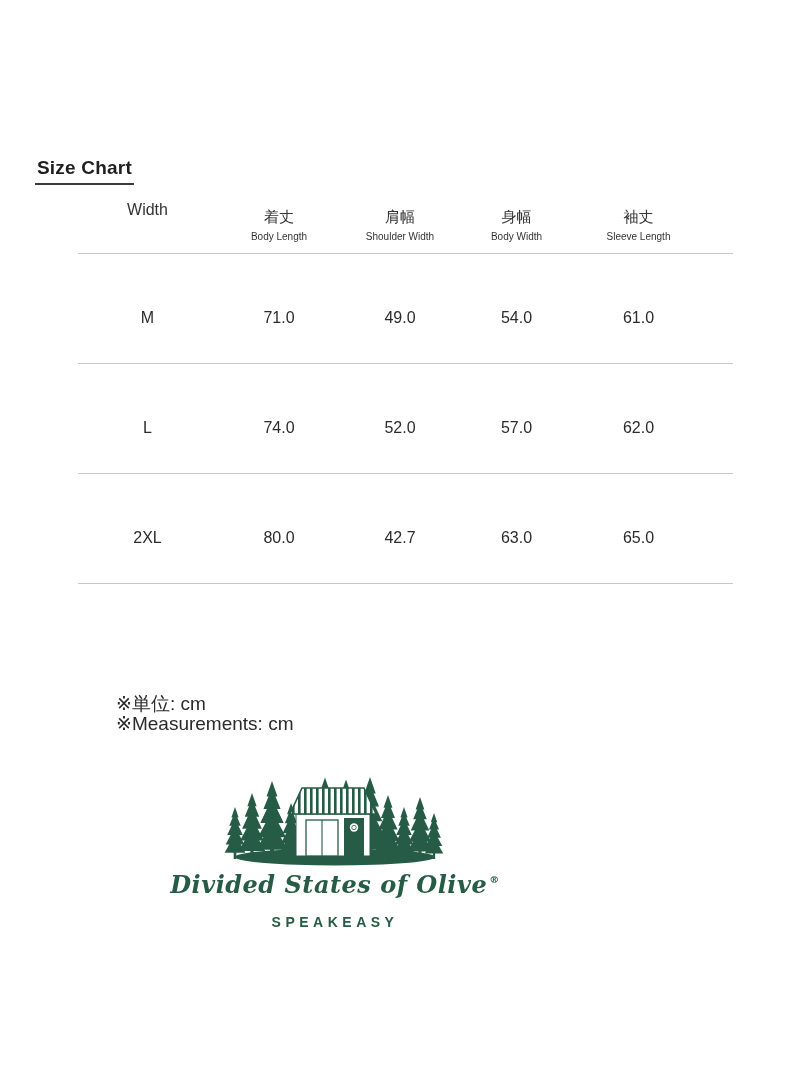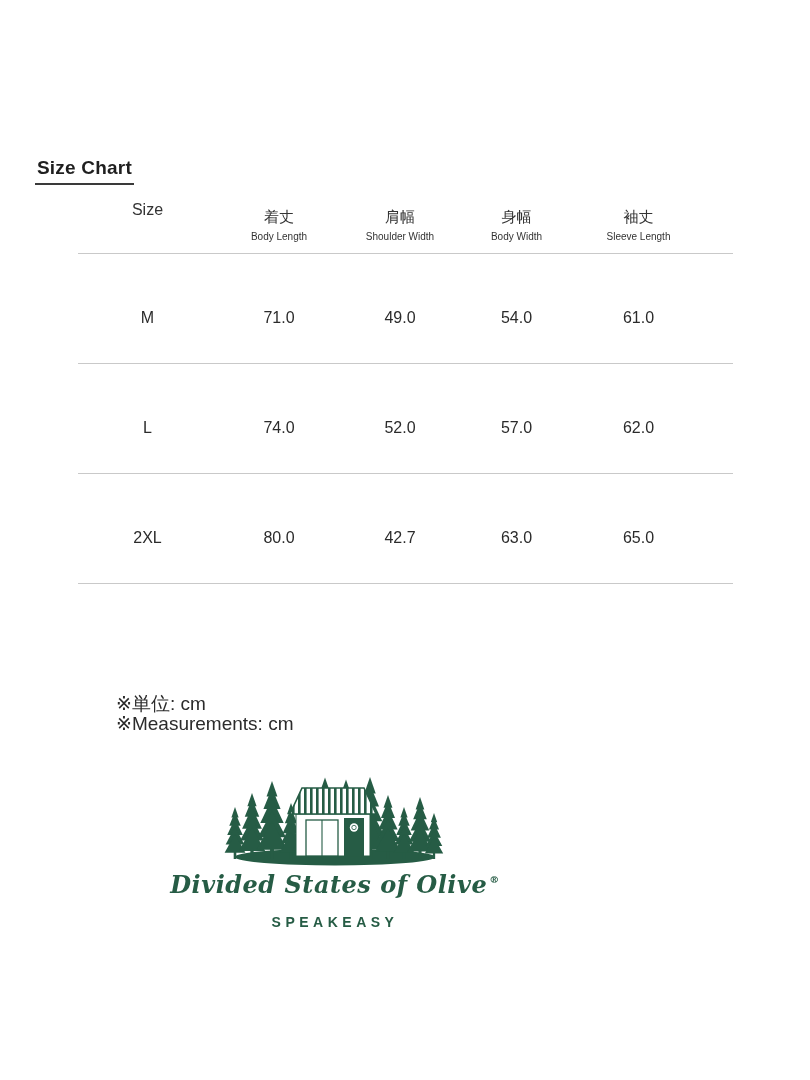--- a/index.html
+++ b/index.html
@@ -64,21 +64,21 @@
   <table>
     <colgroup>
       <col style="width:139px">
         <col style="width:124px">
         <col style="width:118px">
         <col style="width:115px">
         <col style="width:159px">
     </colgroup>
     <thead>
       <tr>
-        <th class="size-col">Size</th>
+        <th class="size-col">Width</th>
         <th>
           <span class="hdr-jp">着丈</span>
           <span class="hdr-en">Body Length</span>
         </th>
         <th>
           <span class="hdr-jp">肩幅</span>
           <span class="hdr-en">Shoulder Width</span>
         </th>
         <th>
           <span class="hdr-jp">身幅</span>

